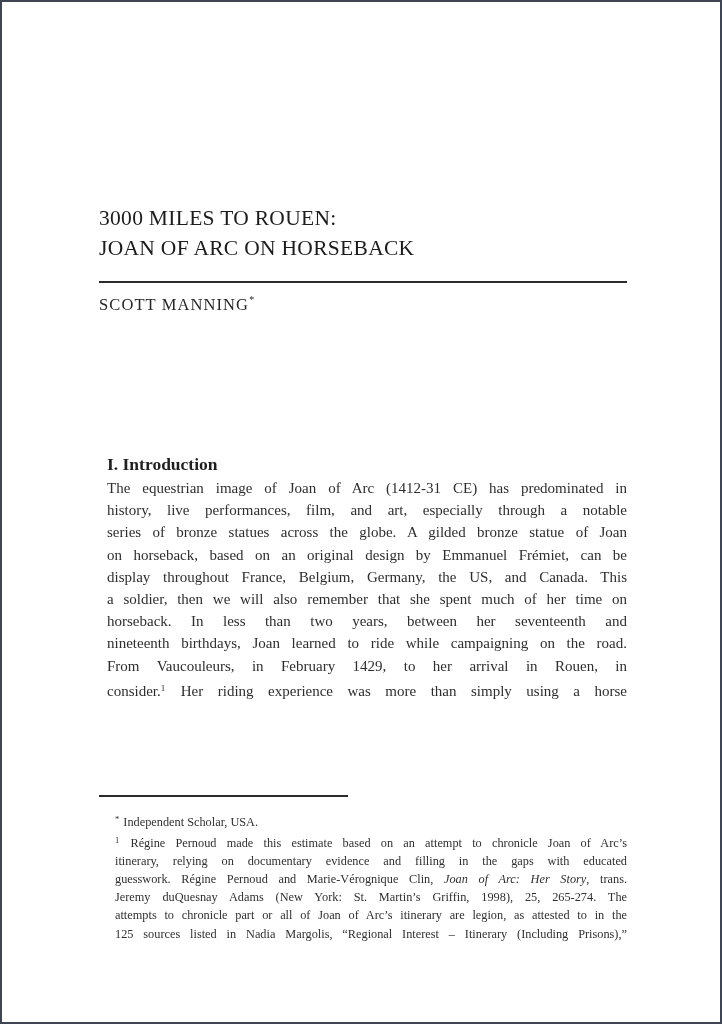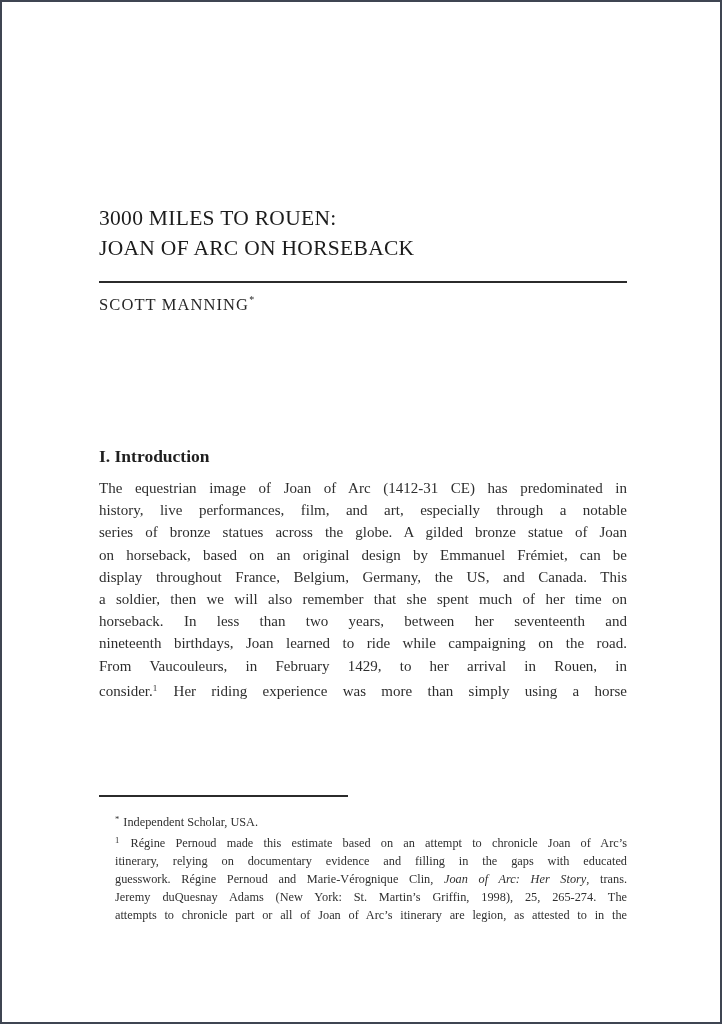--- a/index.html
+++ b/index.html
@@ -21,28 +21,29 @@
   .col { position: absolute; left: 97px; width: 528px; }
 
   .title { top: 201px; margin: 0; font-weight: normal; color: var(--title, #1c1c1c); }
   .title-line { display: block; font-size: 21.5px; line-height: 30px; letter-spacing: 0.3px; }
 
   .title-rule { top: 279px; height: 2px; background: var(--rule, #2b2b2b); }
 
   .author { top: 287px; font-size: 16.5px; line-height: 22px; letter-spacing: 1.1px; color: #262626; }
   .sup-author { font-size: 10px; vertical-align: 7px; letter-spacing: 0; }
 
-  .section-heading { top: 442px; margin: 0; font-size: 17.5px; line-height: 24px; font-weight: bold; color: #1f1f1f; }
+  .section-heading { top: 442px; margin: 8px; font-size: 17.5px; line-height: 24px; font-weight: bold; color: #1f1f1f; }
 
   .body-paragraph { top: 475px; }
   .pline {
     font-size: 15px; line-height: 22.2px;
     text-align: justify; text-align-last: justify;
     color: var(--text, #2e2e2e);
     white-space: normal;
+    margin-left: 8px;
   }
   .sup-body { font-size: 9px; vertical-align: 5px; margin-right: 1px; }
 
   .fn-rule { top: 793px; width: 249px; height: 2px; background: var(--rule, #2b2b2b); }
 
   .footnotes { top: 808px; }
   .fline {
     font-size: 12.3px; line-height: 18.3px;
     text-align: justify; text-align-last: justify;
     color: #303030;
@@ -83,15 +84,16 @@
 
   <div class="col fn-rule"></div>
 
   <div class="col footnotes">
     <div class="fline no-just"><sup class="sup-fn">*</sup><span> Independent Scholar, USA.</span></div>
     <div class="fline"><sup class="sup-fn">1</sup><span> Régine Pernoud made this estimate based on an attempt to chronicle Joan of Arc’s</span></div>
     <div class="fline">itinerary, relying on documentary evidence and filling in the gaps with educated</div>
     <div class="fline"><span>guesswork. Régine Pernoud and Marie-Vérognique Clin, </span><em>Joan of Arc: Her Story</em><span>, trans.</span></div>
     <div class="fline">Jeremy duQuesnay Adams (New York: St. Martin’s Griffin, 1998), 25, 265-274. The</div>
     <div class="fline">attempts to chronicle part or all of Joan of Arc’s itinerary are legion, as attested to in the</div>
+    <div class="fline">125 sources listed in Nadia Margolis, “Regional Interest – Itinerary (Including Prisons),”</div>
   </div>
 
 </div>
 
 </body></html>

